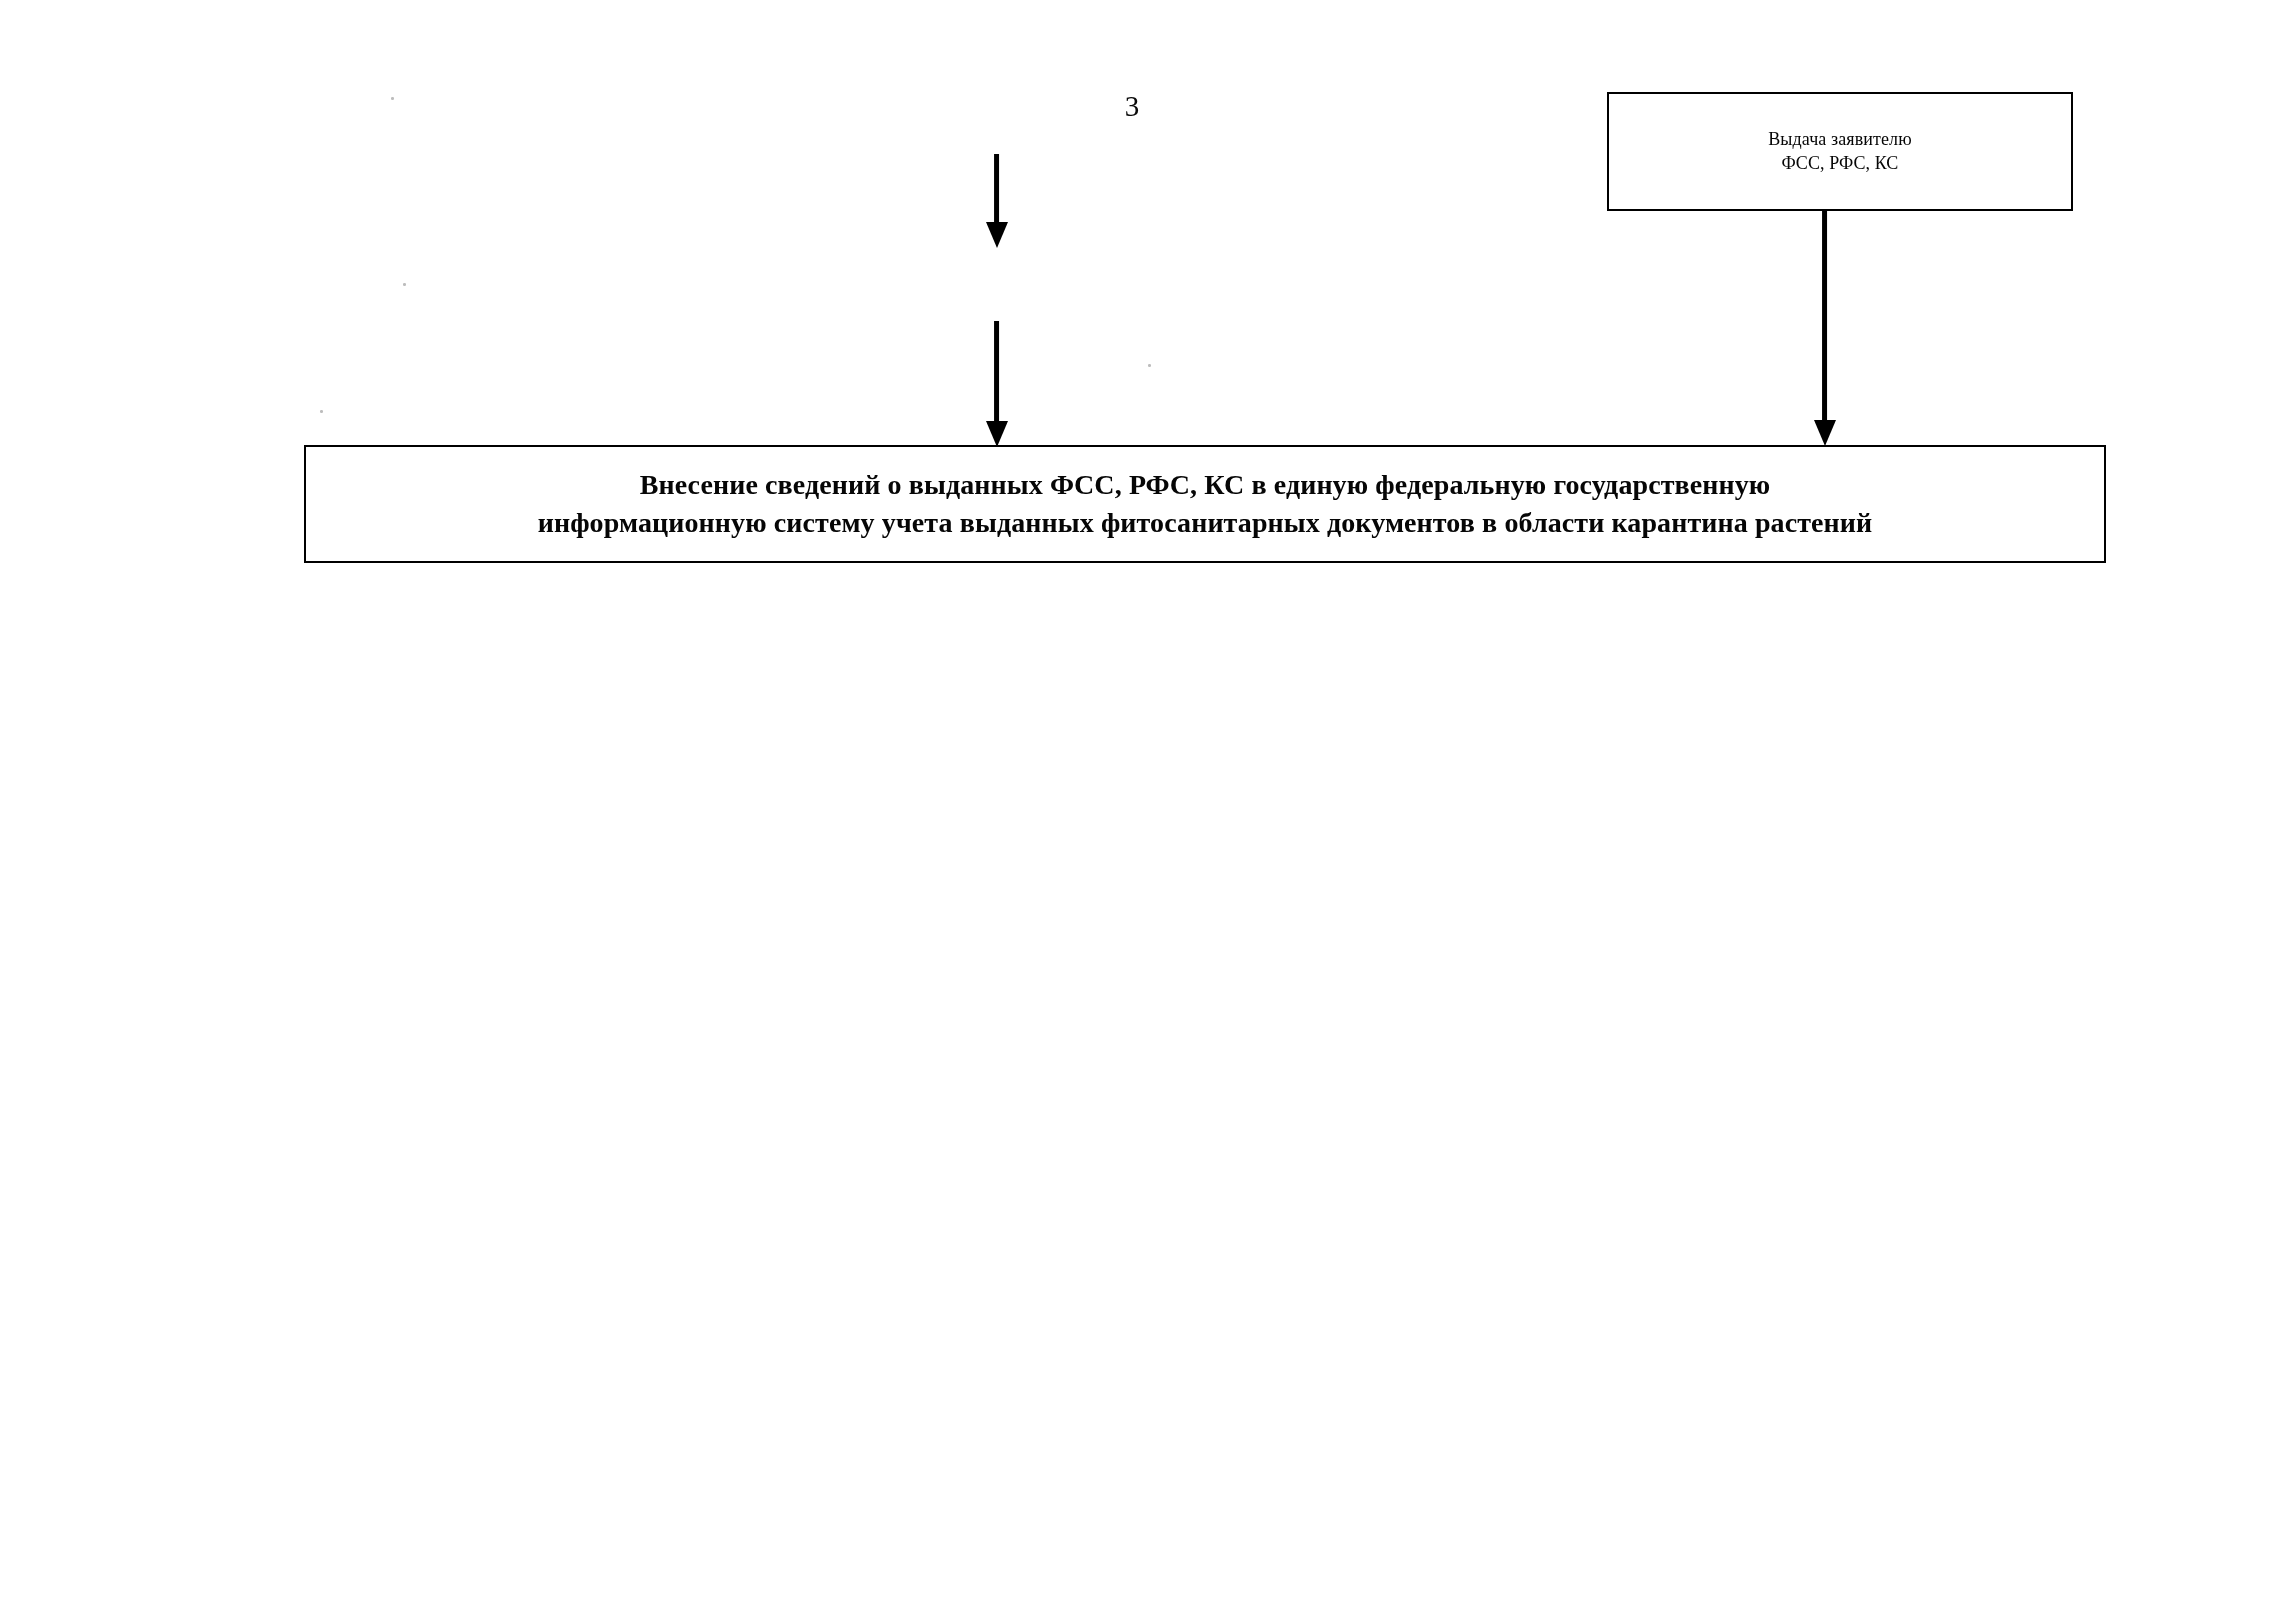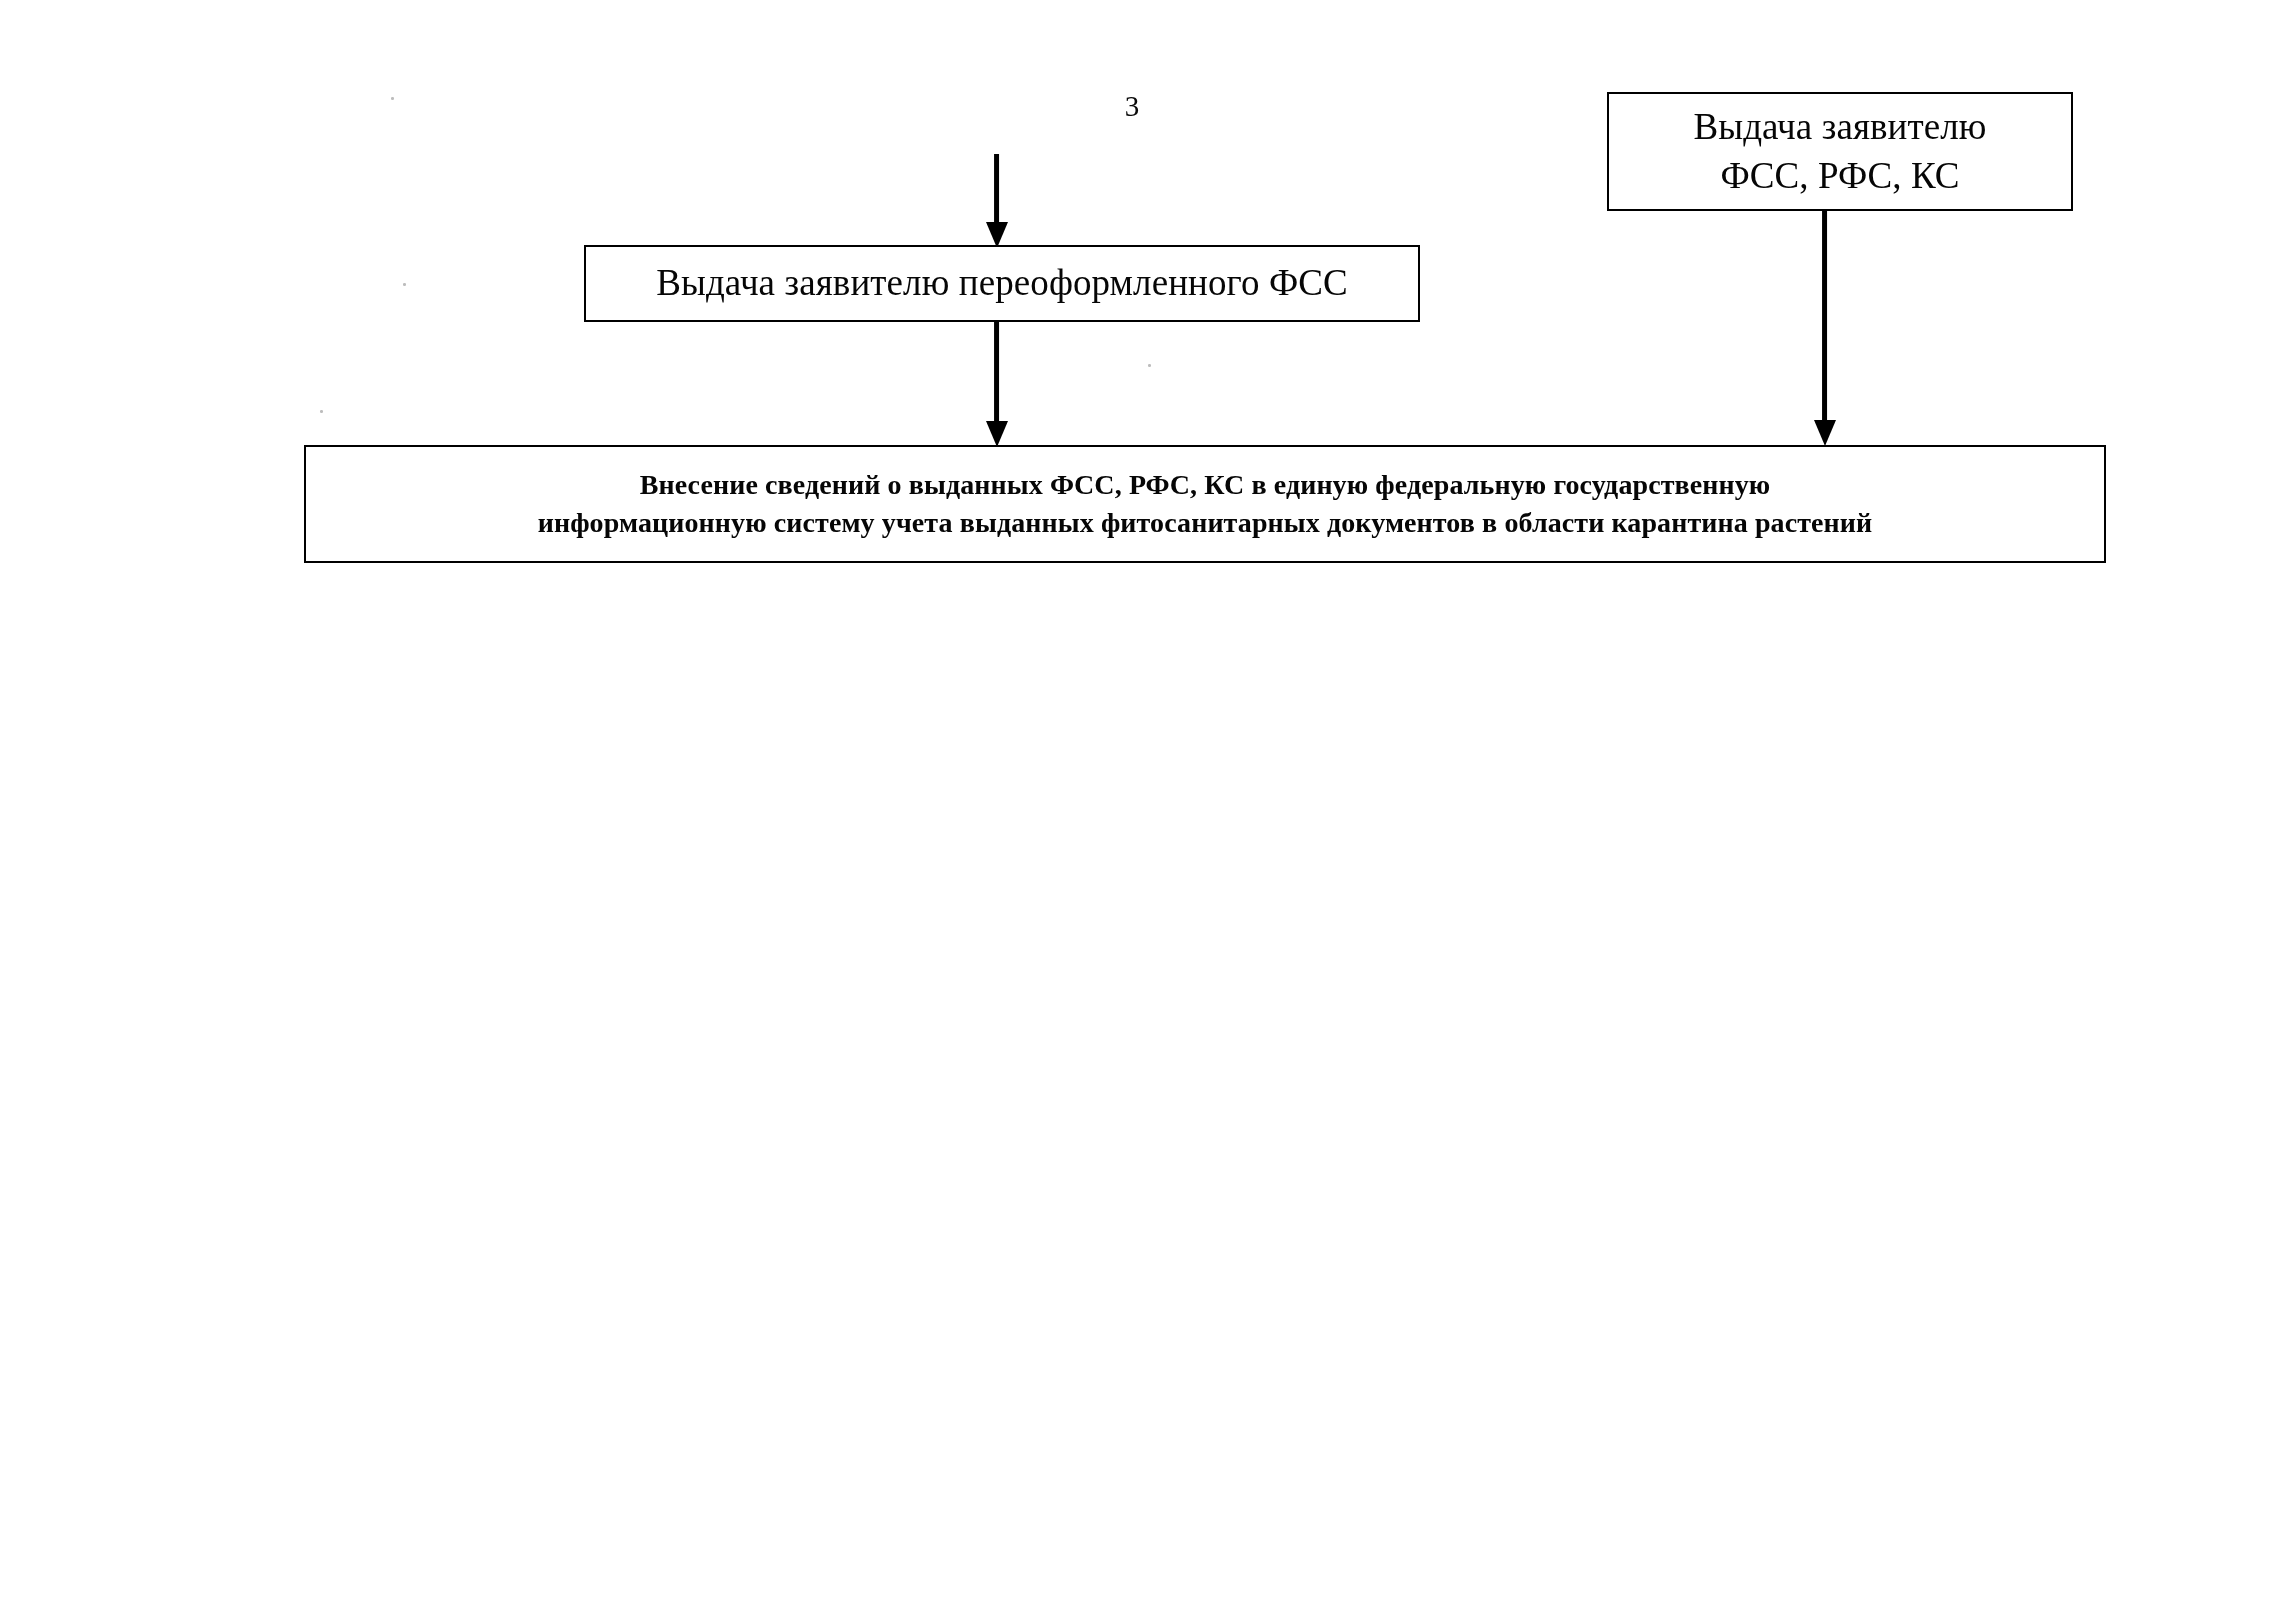--- a/index.html
+++ b/index.html
@@ -38,21 +38,21 @@
     display: flex;
     align-items: center;
     justify-content: center;
     text-align: center;
   }
   .node .node-text {
     display: block;
     width: 100%;
     padding: 0 9.2px;
     box-sizing: border-box;
-    font-size: 37px;
+    font-size: 18px;
     line-height: 1.30;
     letter-spacing: 0.1px;
     color: #060606;
     white-space: pre-line;
   }
 
   
   #node-issue-fss-rfs-ks {
     left: 1607px;  top: 92px;
     width: 466px;  height: 119px;
@@ -139,23 +139,20 @@
   <div class="arrow" id="arrow-fssrfsks-to-register">
     <span class="shaft"></span>
     <span class="head"></span>
   </div>
 
   <div class="node" id="node-issue-fss-rfs-ks">
     <span class="node-text">Выдача заявителю
 ФСС, РФС, КС</span>
   </div>
 
-  <div class="node" id="node-issue-reissued-fss">
-    <span class="node-text">Выдача заявителю переоформленного ФСС</span>
-  </div>
 
   <div class="node" id="node-register-info">
     <span class="node-text">Внесение сведений о выданных ФСС, РФС, КС в единую федеральную государственную
 информационную систему учета выданных фитосанитарных документов в области карантина растений</span>
   </div>
 
   <span class="speckle" style="left:391px;  top:97px;"></span>
   <span class="speckle" style="left:403px;  top:283px;"></span>
   <span class="speckle" style="left:320px;  top:410px;"></span>
   <span class="speckle" style="left:1148px; top:364px;"></span>

